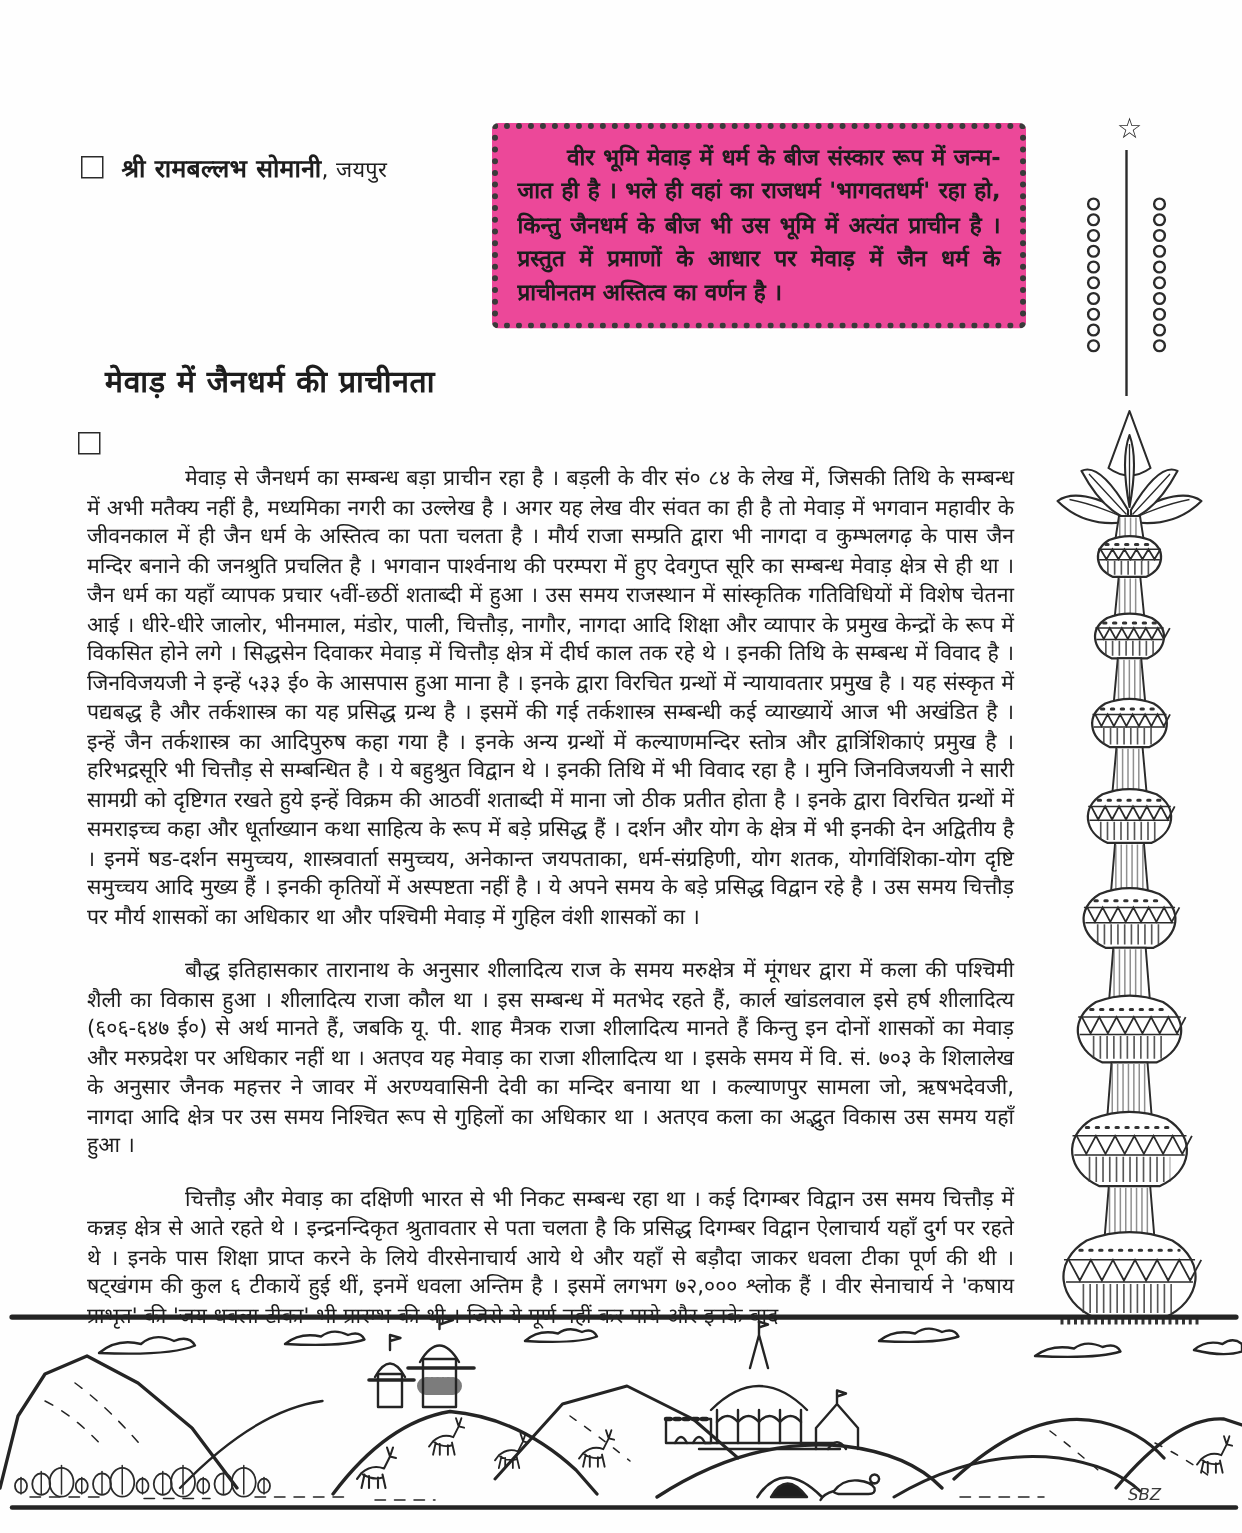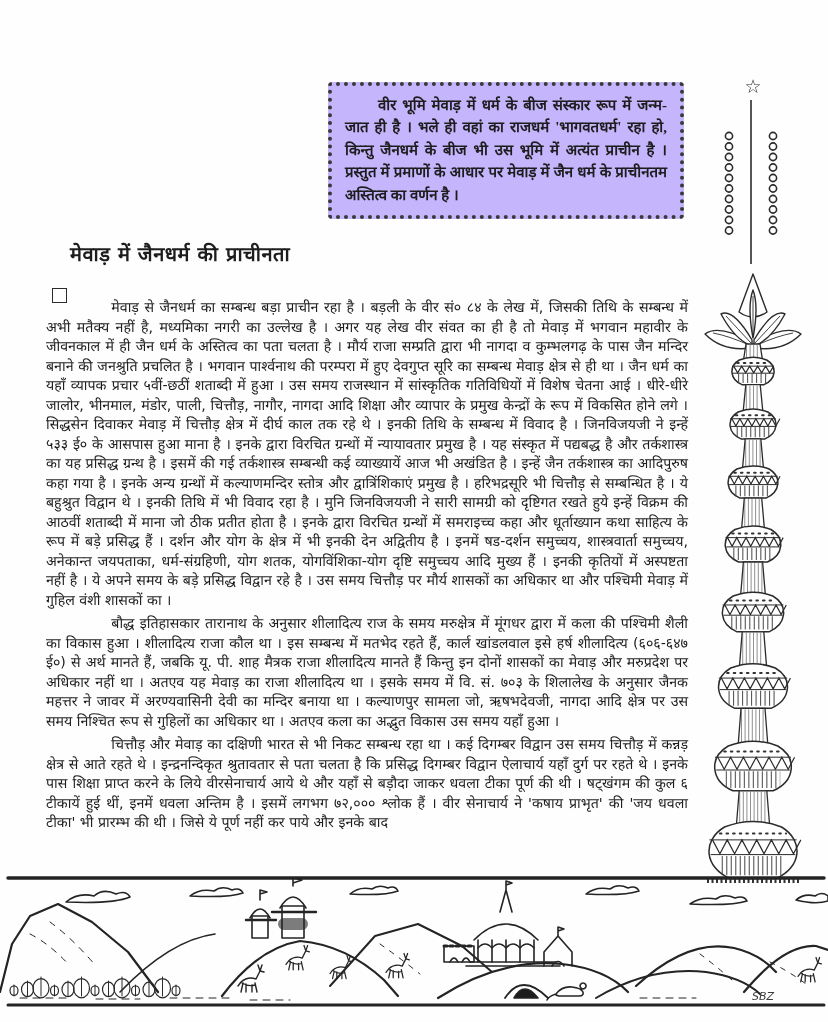--- a/index.html
+++ b/index.html
@@ -13,51 +13,54 @@
   
   .author-block{position:absolute;left:54px;top:100px;width:300px;}
   .author-line1{font-size:16.5px;font-weight:700;letter-spacing:.2px;}
   .author-line1 .sq{margin-right:12px;margin-top:-3px;}
   .author-city{font-weight:400;font-size:14.5px;}
   .author-cred{font-size:13.5px;margin:4px 0 0 26px;}
   
   .intro-box{
     position:absolute;left:328px;top:82px;width:322px;
     border:4px dotted #3a3a3a;border-radius:4px;
-    padding:8px 13px 9px 13px;background:#c4b5fd;font-family:Liberation Serif, serif;
+    padding:8px 13px 9px 13px;background:#ec4899;
   }
   .intro-box p{
     margin:0;font-size:15px;line-height:22.4px;font-weight:600;
     text-align:justify;text-indent:2.2em;
   }
   
   .heading{
     position:absolute;left:54px;top:224px;margin:16px;
     font-size:20px;font-weight:700;letter-spacing:.5px;width:640px;
   }
   .section-sq{position:absolute;left:52px;top:288px;}
   
   .body-text{position:absolute;left:42px;top:294px;width:650px;}
   .body-text p{
-    margin:4px;font-size:14.2px;line-height:19.5px;
+    margin:16px;font-size:14.2px;line-height:19.5px;
     text-align:justify;text-indent:4.6em;
   }
   
   .right-rail{position:absolute;left:690px;top:76px;width:126px;height:790px;text-align:center;}
   .star{font-size:19px;line-height:20px;color:#2b2b2b;height:22px;}
   .right-rail svg{display:block;margin:0 auto;}
   
   .landscape{position:absolute;left:0;top:874px;width:828px;height:140px;}
 </style>
 </head>
 <body>
 
 <div class="page">
 
   <div class="author-block">
+    <div class="author-line1">
+      <span class="sq"></span><span>श्री रामबल्लभ सोमानी</span><span class="author-city">, जयपुर</span>
+    </div>
   </div>
 
   <div class="intro-box">
     <p>वीर भूमि मेवाड़ में धर्म के बीज संस्कार रूप में जन्म-जात ही है । भले ही वहां का राजधर्म 'भागवतधर्म' रहा हो, किन्तु जैनधर्म के बीज भी उस भूमि में अत्यंत प्राचीन है । प्रस्तुत में प्रमाणों के आधार पर मेवाड़ में जैन धर्म के प्राचीनतम अस्तित्व का वर्णन है ।</p>
   </div>
 
   <div class="right-rail">
     <div class="star">☆</div>
     <svg width="120" height="168" viewBox="0 0 120 168">
         <line x1="58" y1="2" x2="58" y2="166" stroke="#2b2b2b" stroke-width="1.6"></line>

